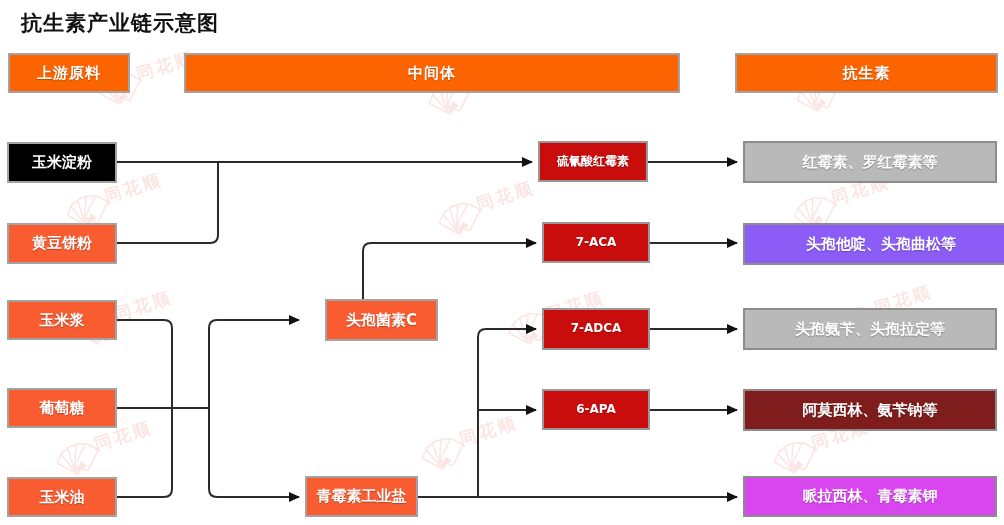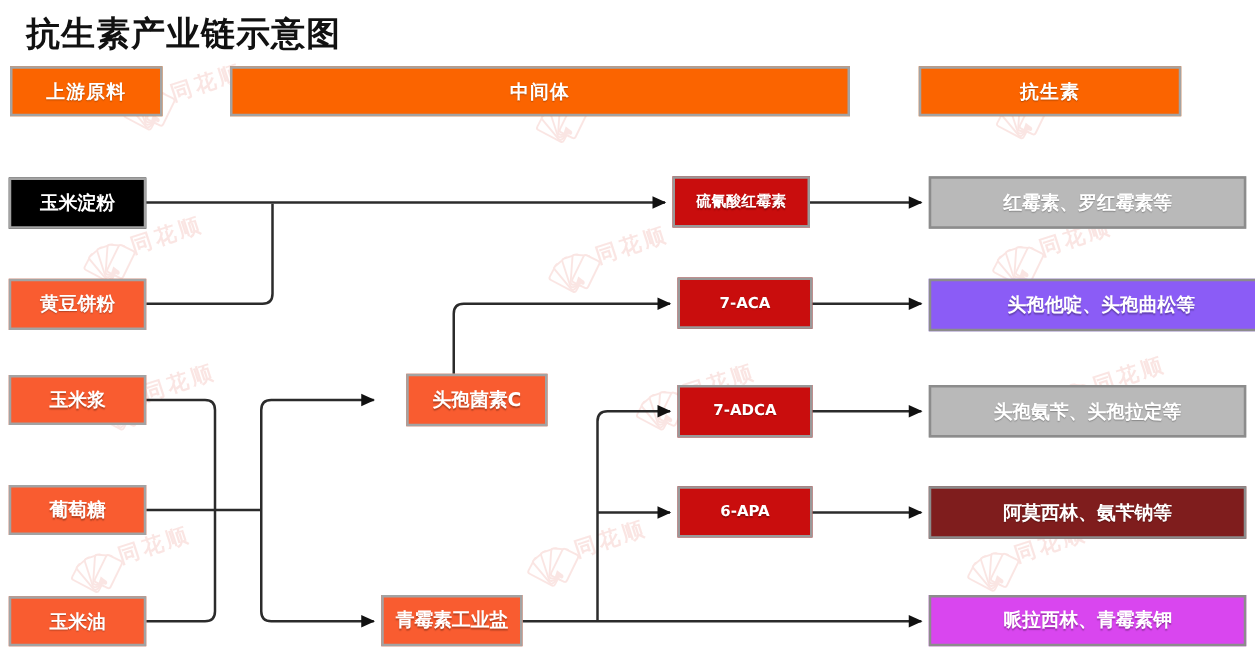--- a/index.html
+++ b/index.html
@@ -2,21 +2,21 @@
 <html><head>
 <meta charset="utf-8">
 <style>
   html,body{margin:0;padding:0;background:#fff;}
   #stage{
     position:relative;width:1004px;height:525px;background:#ffffff;
     overflow:hidden;font-family:"DejaVu Sans","Liberation Sans",sans-serif;
   }
   #page-title{
     position:absolute;left:21px;top:9px;margin:0;
-    font-size:27px;font-weight:bold;color:#111;letter-spacing:1px;
+    font-size:21px;font-weight:bold;color:#111;letter-spacing:1px;
   }
   #wm-layer,#edge-layer{position:absolute;left:0;top:0;pointer-events:none;}
   #nodes .node{
     position:absolute;display:flex;align-items:center;justify-content:center;
     box-sizing:border-box;border:2px solid #a3a3a3;color:#ffffff;
     font-weight:bold;font-size:15px;text-align:center;line-height:1.1;
     text-shadow:0 1px 1px rgba(0,0,0,.28);white-space:nowrap;
   }
   #nodes .node.header{letter-spacing:1px;}
   #nodes .node.refined{font-size:12px;}
@@ -184,21 +184,21 @@
         <path d="M 648 410 L 737 410" fill="none" stroke="#2b2b2b" stroke-width="2" marker-end="url(#arrow)"></path>
       </g>
   </svg>
   <div id="nodes">
       <div class="node header" style="left: 8px; top: 53px; width: 122px; height: 40px; background: rgb(251, 100, 0); border-color: rgb(163, 163, 163);">
         <span>上游原料</span>
       </div>
       <div class="node header" style="left: 184px; top: 53px; width: 496px; height: 40px; background: rgb(251, 100, 0); border-color: rgb(163, 163, 163);">
         <span>中间体</span>
       </div>
-      <div class="node header" style="left: 735px; top: 53px; width: 210px; height: 40px; background: rgb(251, 100, 0); border-color: rgb(163, 163, 163);">
+      <div class="node header" style="left: 735px; top: 53px; width: 263px; height: 40px; background: rgb(251, 100, 0); border-color: rgb(163, 163, 163);">
         <span>抗生素</span>
       </div>
       <div class="node material" style="left: 7px; top: 142px; width: 110px; height: 41px; background: #000000; border-color: rgb(163, 163, 163);">
         <span>玉米淀粉</span>
       </div>
       <div class="node material" style="left: 7px; top: 223px; width: 110px; height: 41px; background: rgb(249, 92, 48); border-color: rgb(163, 163, 163);">
         <span>黄豆饼粉</span>
       </div>
       <div class="node material" style="left: 7px; top: 300px; width: 110px; height: 40px; background: rgb(249, 92, 48); border-color: rgb(163, 163, 163);">
         <span>玉米浆</span>

